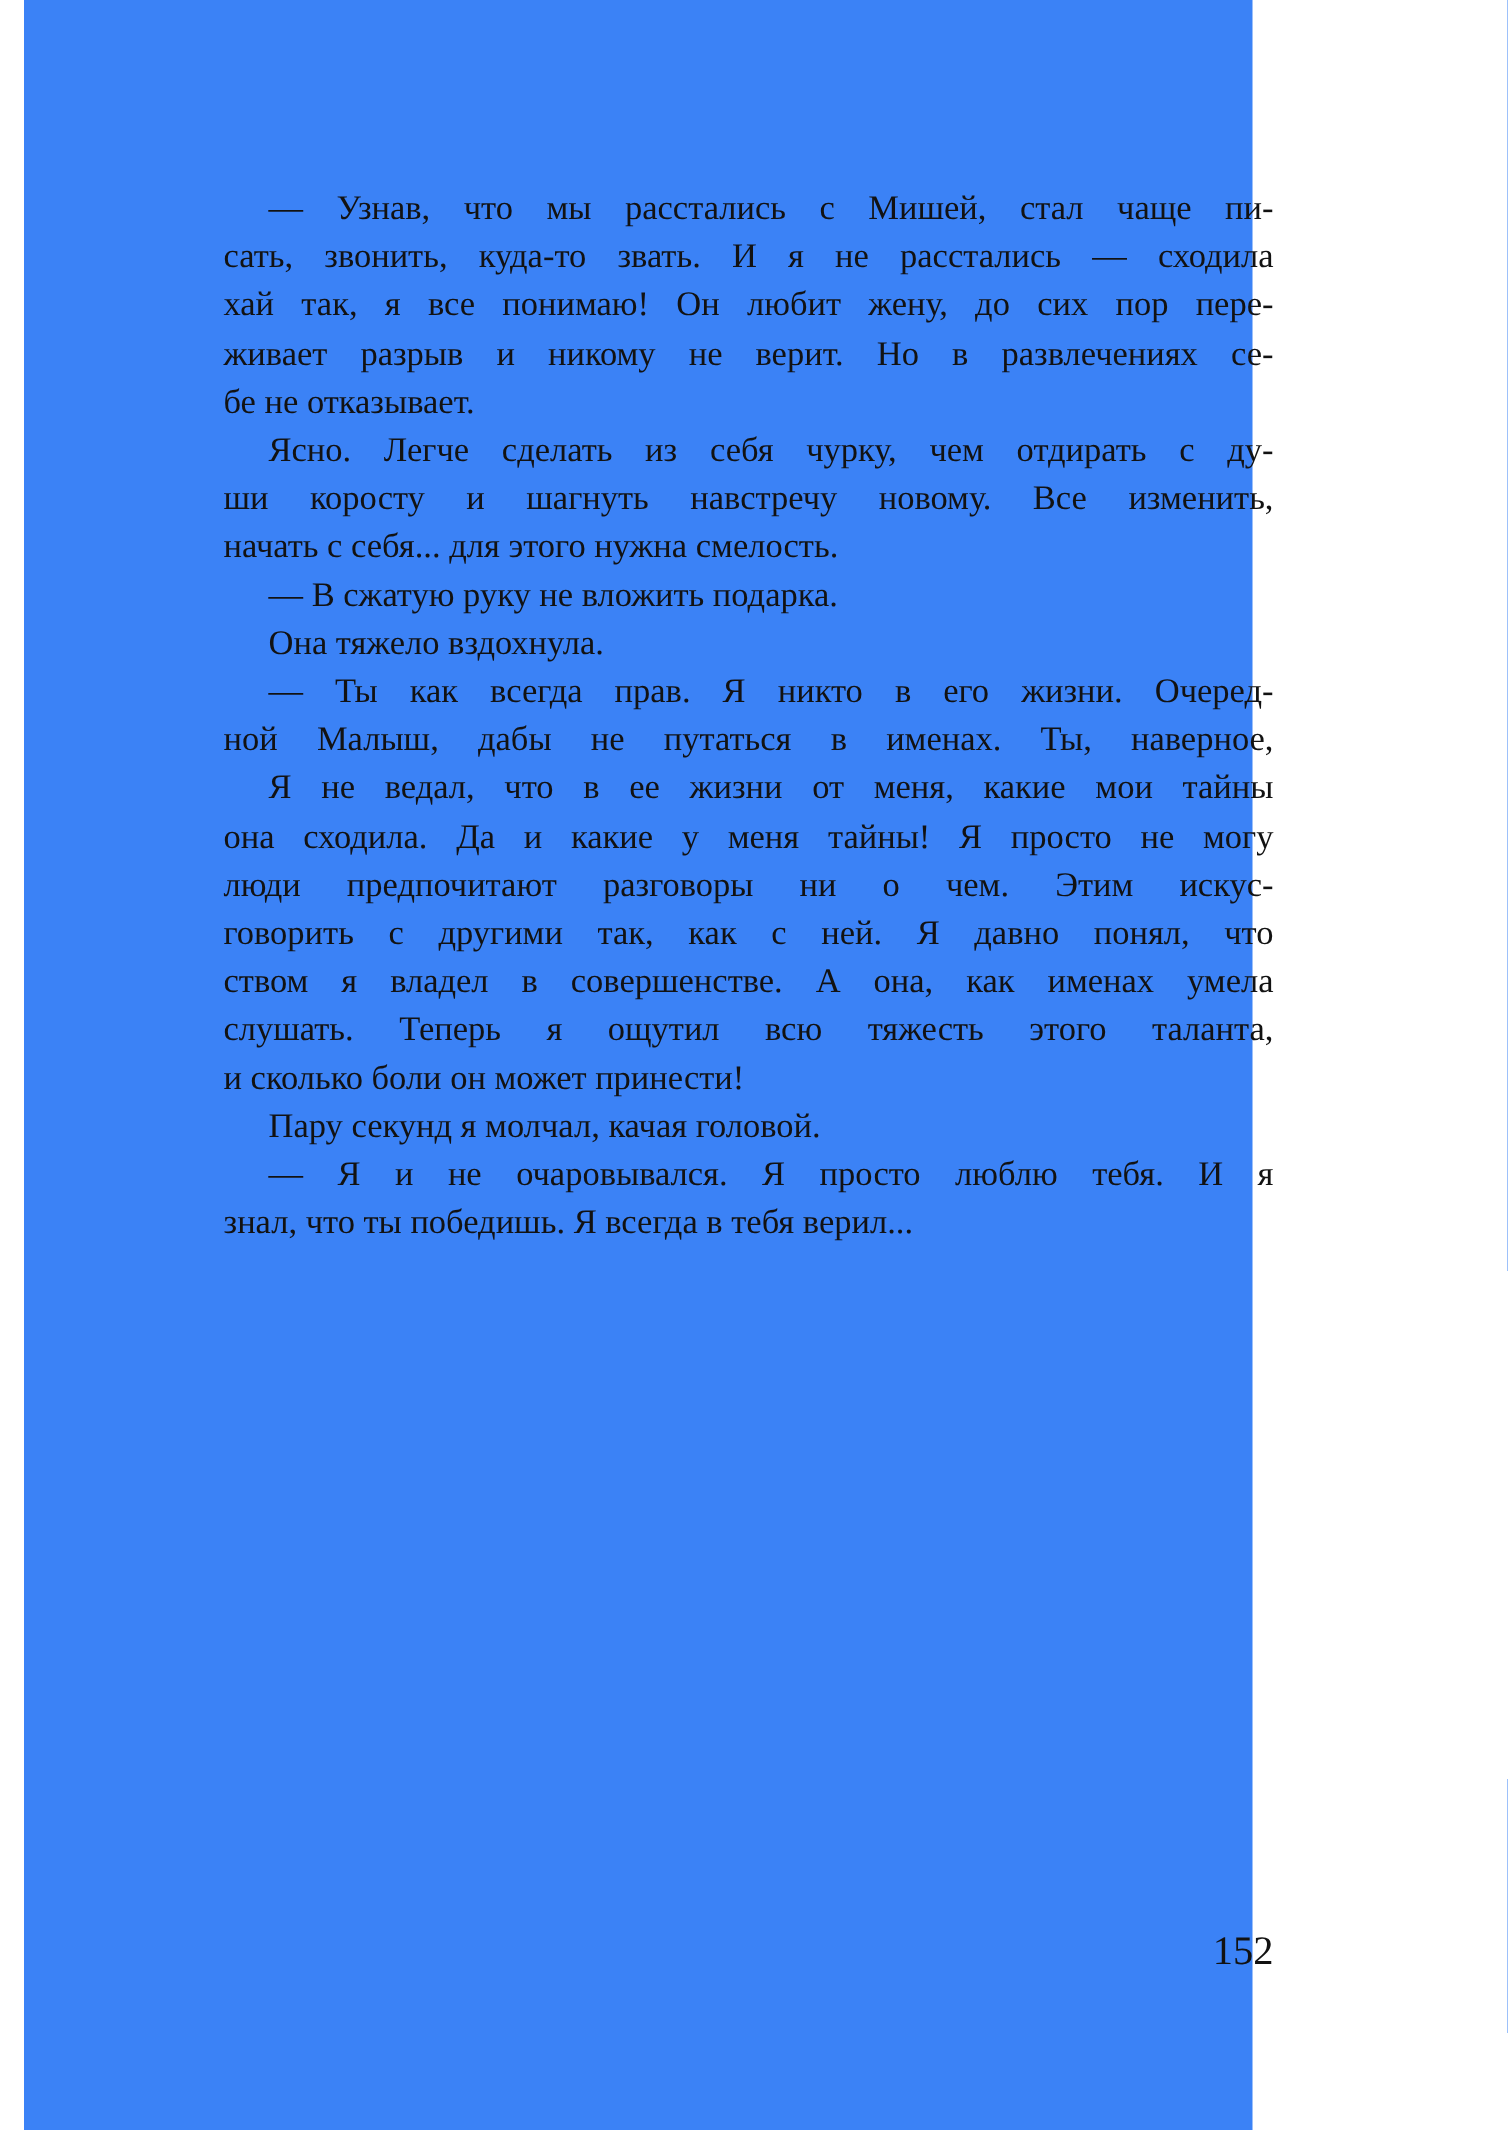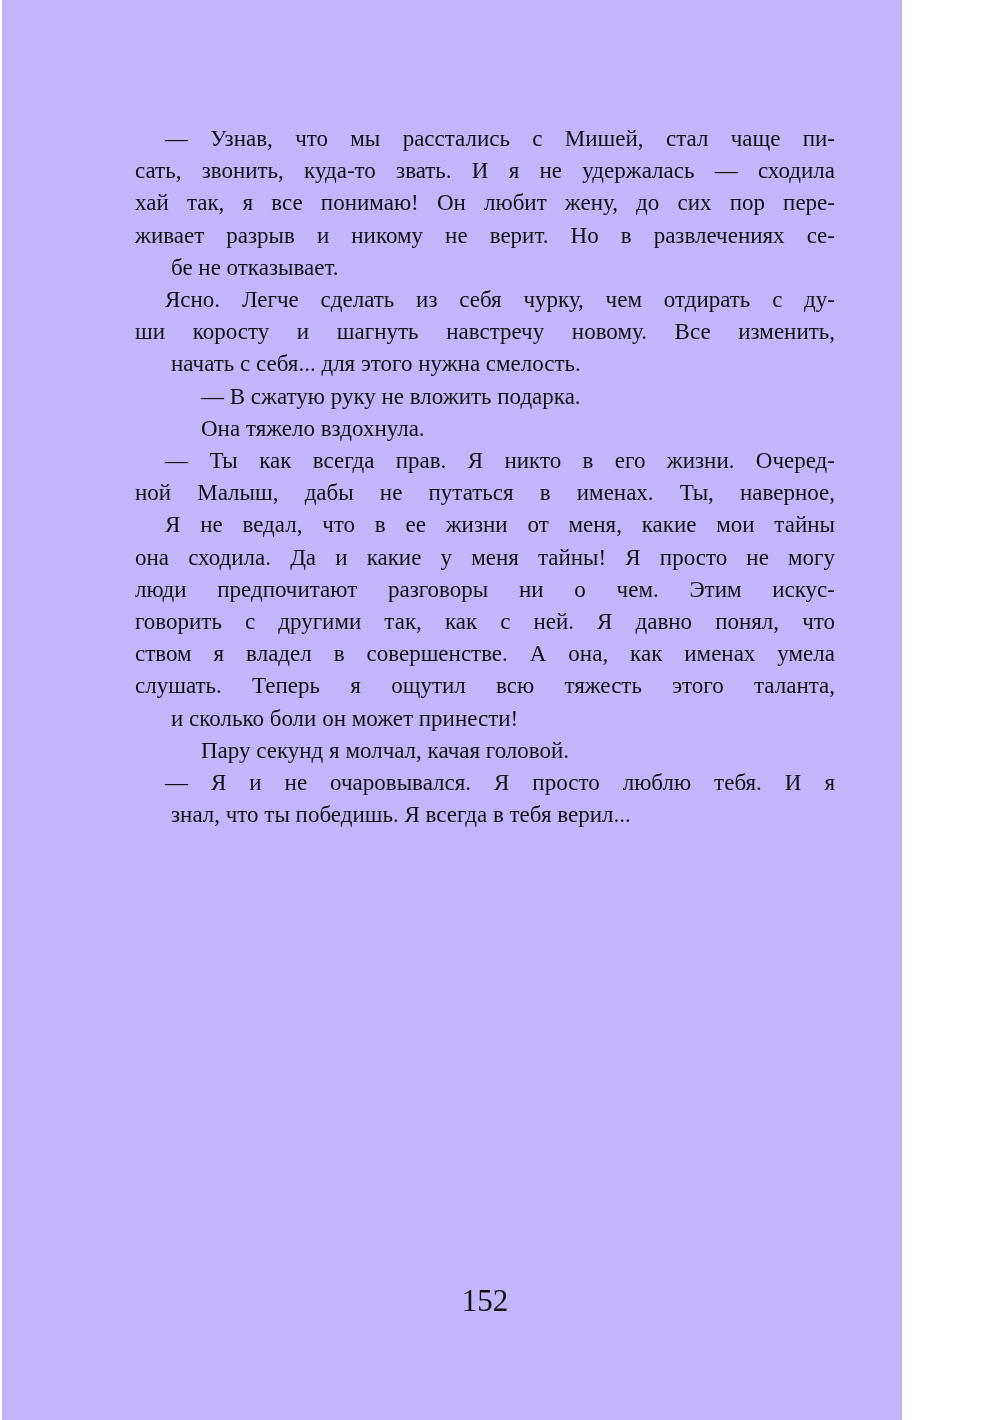--- a/index.html
+++ b/index.html
@@ -9,25 +9,25 @@
   body {
     width: 1005px;
     height: 1420px;
     background: #ffffff;
     position: relative;
     font-family: "Liberation Serif", "DejaVu Serif", serif;
     overflow: hidden;
   }
   .page {
     position: absolute;
-    left: 2px;
+    left: 16px;
     top: 0;
-    width: 900px;
+    width: 819px;
     height: 1420px;
-    background: #c4b5fd;
+    background: #3b82f6;
   }
   .text-block {
     position: absolute;
     left: 133px;
     top: 123px;
     width: 700px;
     font-size: 23px;
     color: #121212;
   }
   .paragraph {
@@ -35,44 +35,43 @@
     padding: 0;
   }
   .line {
     line-height: 32.2px;
     text-align: justify;
     text-align-last: justify;
     white-space: normal;
   }
   .line.last {
     text-align-last: left;
-    margin-left: 36px;
   }
   .line.first {
     padding-left: 30px;
   }
   .page-number {
     position: absolute;
     left: 133px;
     top: 1285px;
     width: 700px;
-    text-align: center;
-    font-size: 31px;
+    text-align: right;
+    font-size: 27px;
     line-height: 31px;
     color: #121212;
   }
 </style>
 </head>
 <body>
 
 <div class="page">
   <div class="text-block" id="text-block">
       <div class="paragraph">
         <div class="line first">— Узнав, что мы расстались с Мишей, стал чаще пи-</div>
-        <div class="line">сать, звонить, куда-то звать. И я не удержалась — сходила</div>
+        <div class="line">сать, звонить, куда-то звать. И я не расстались — сходила</div>
         <div class="line">хай так, я все понимаю! Он любит жену, до сих пор пере-</div>
         <div class="line">живает разрыв и никому не верит. Но в развлечениях се-</div>
         <div class="line last">бе не отказывает.</div>
       </div>
       <div class="paragraph">
         <div class="line first">Ясно. Легче сделать из себя чурку, чем отдирать с ду-</div>
         <div class="line">ши коросту и шагнуть навстречу новому. Все изменить,</div>
         <div class="line last">начать с себя... для этого нужна смелость.</div>
       </div>
       <div class="paragraph">

